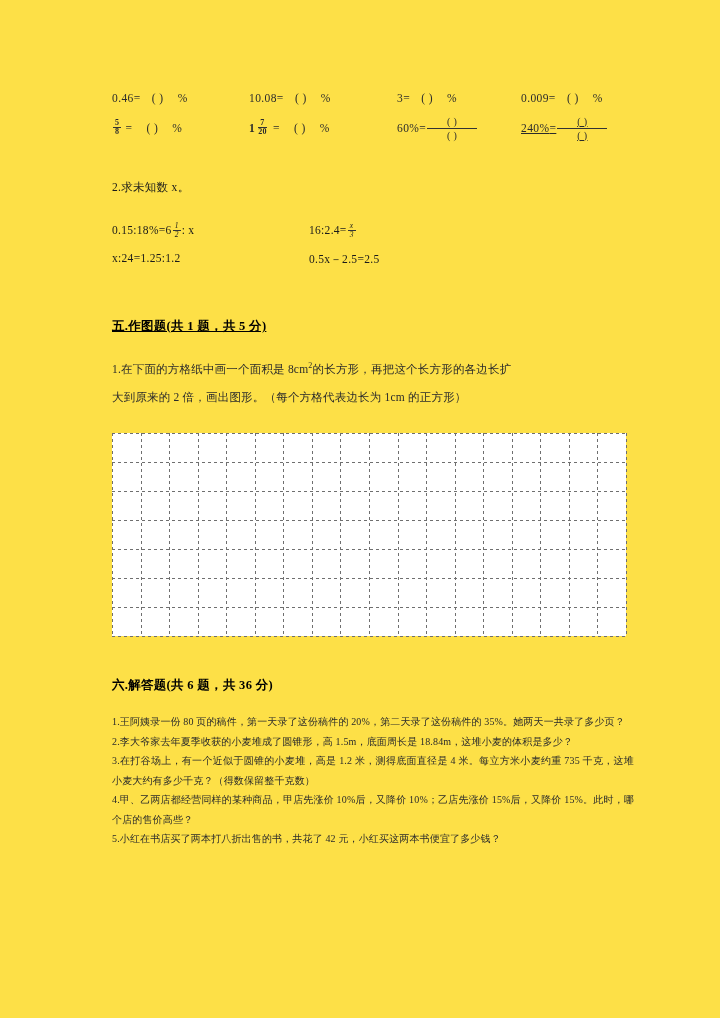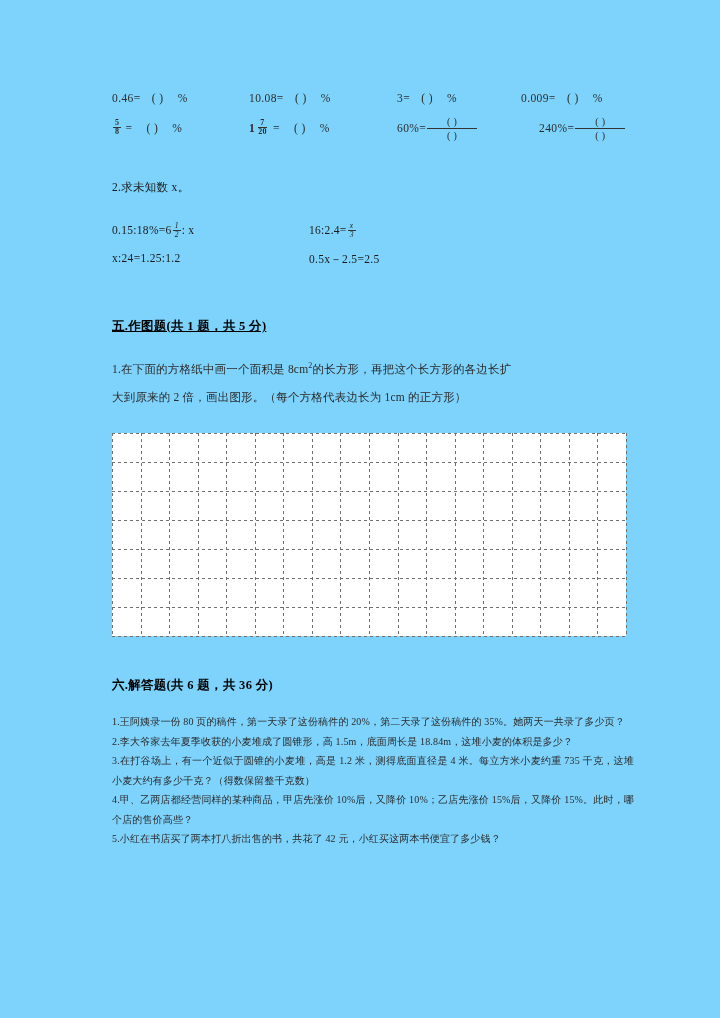--- a/index.html
+++ b/index.html
@@ -13,21 +13,21 @@
     position: relative;
     font-family: "Liberation Serif", "DejaVu Serif", serif;
     color: #1a1a1a;
     overflow: hidden;
   }
   .page {
     position: absolute;
     left: 0; top: 0;
     width: 720px;
     height: 1018px;
-    background: #7dd3fc;
+    background: #fde047;
   }
   .content {
     position: absolute;
     left: 112px;
     top: 0;
     width: 516px;
   }
   .cjk {
     font-family: "Liberation Serif", "DejaVu Serif", serif;
   }
@@ -290,21 +290,21 @@
 
         <div class="fill-item" style="left:285px;">
           <span>60%</span>
           <span>=</span>
           <span class="pfrac">
             <span class="pnum">(        )</span>
             <span class="pden">(        )</span>
           </span>
         </div>
 
-        <div class="fill-item" style="left:427px;">
+        <div class="fill-item" style="left:409px;text-decoration:underline;">
           <span>240%</span>
           <span>=</span>
           <span class="pfrac">
             <span class="pnum">(        )</span>
             <span class="pden">(        )</span>
           </span>
         </div>
       </div>
     </div>
 

